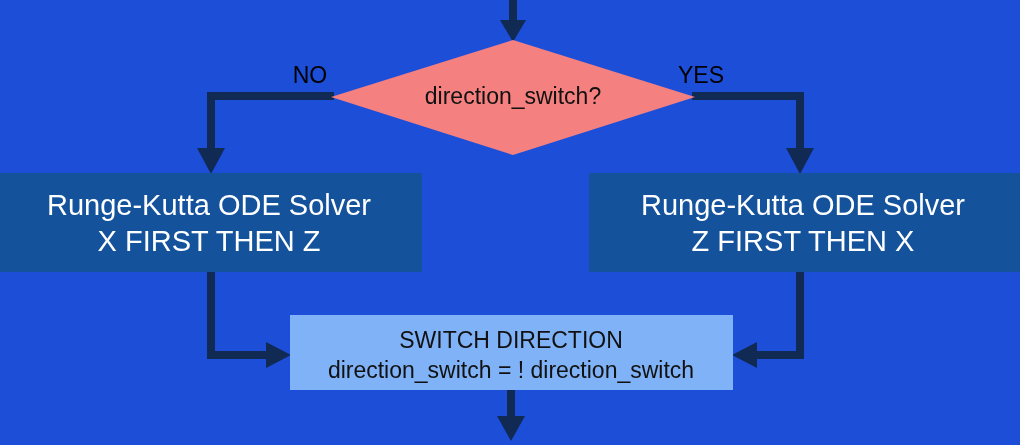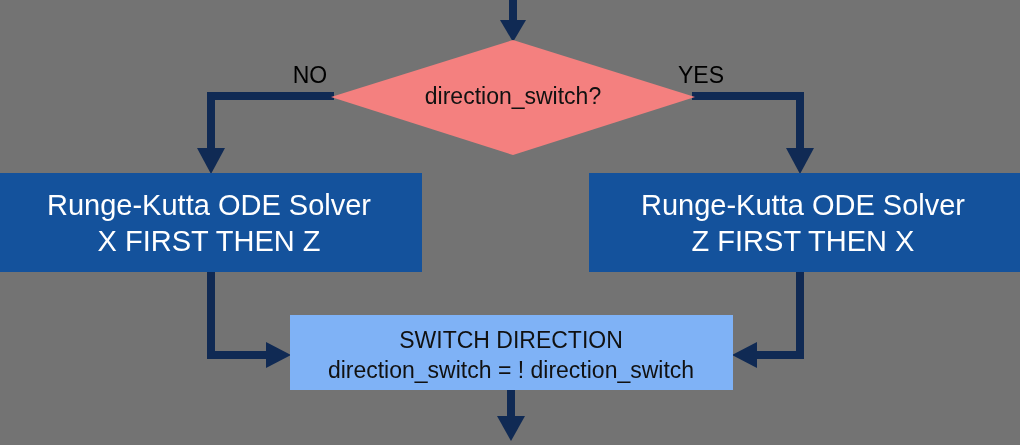--- a/index.html
+++ b/index.html
@@ -11,21 +11,21 @@
   body {
     width: 1020px;
     height: 445px;
     font-family: "Liberation Sans", sans-serif;
     overflow: hidden;
   }
   #flow-root {
     position: relative;
     width: 1020px;
     height: 445px;
-    background: #737373;
+    background: #1d4ed8;
   }
   svg.flow {
     position: absolute;
     top: 0;
     left: 0;
     width: 1020px;
     height: 445px;
     display: block;
   }
   .node-text {

